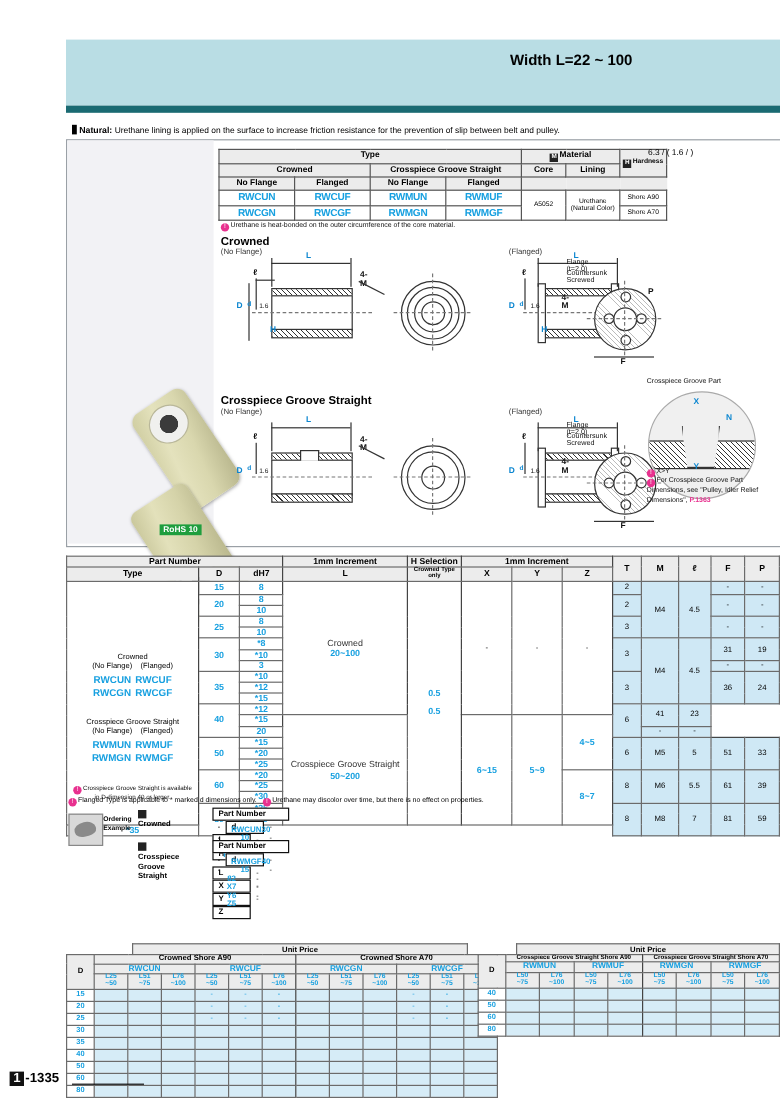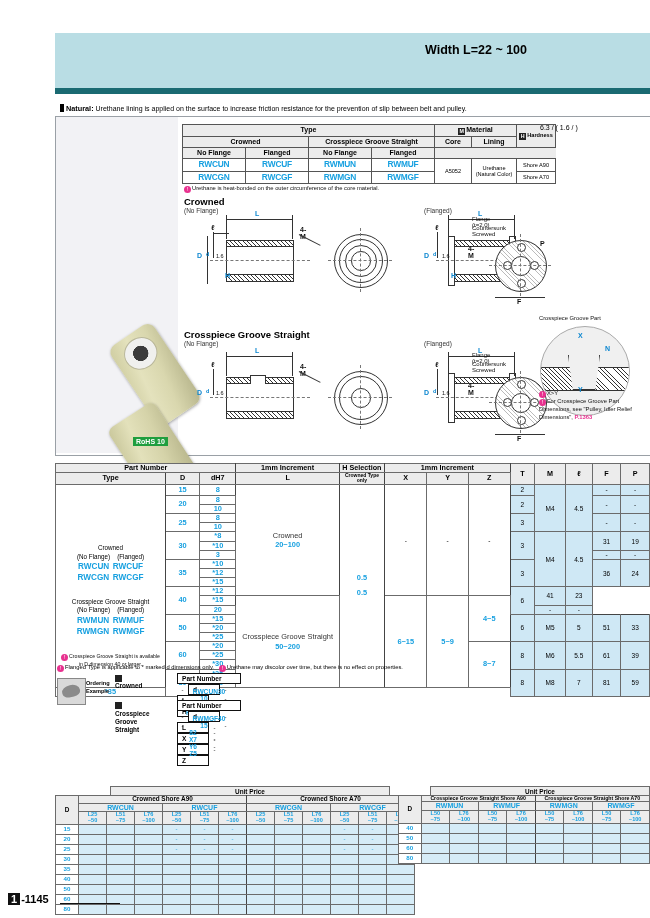--- a/index.html
+++ b/index.html
@@ -793,16 +793,16 @@
           <td class="cell thick-r"></td>
           <td class="cell"></td>
           <td class="cell"></td>
           <td class="cell"></td>
           <td class="cell"></td>
         </tr>
       </tbody>
   </table>
 
   <div class="pg">
-    <span class="n">1</span><span>-1145</span>
+    <span class="n">1</span><span>-1335</span>
   </div>
   <div class="pg-rule"></div>
 </div>
 
 </body></html>

